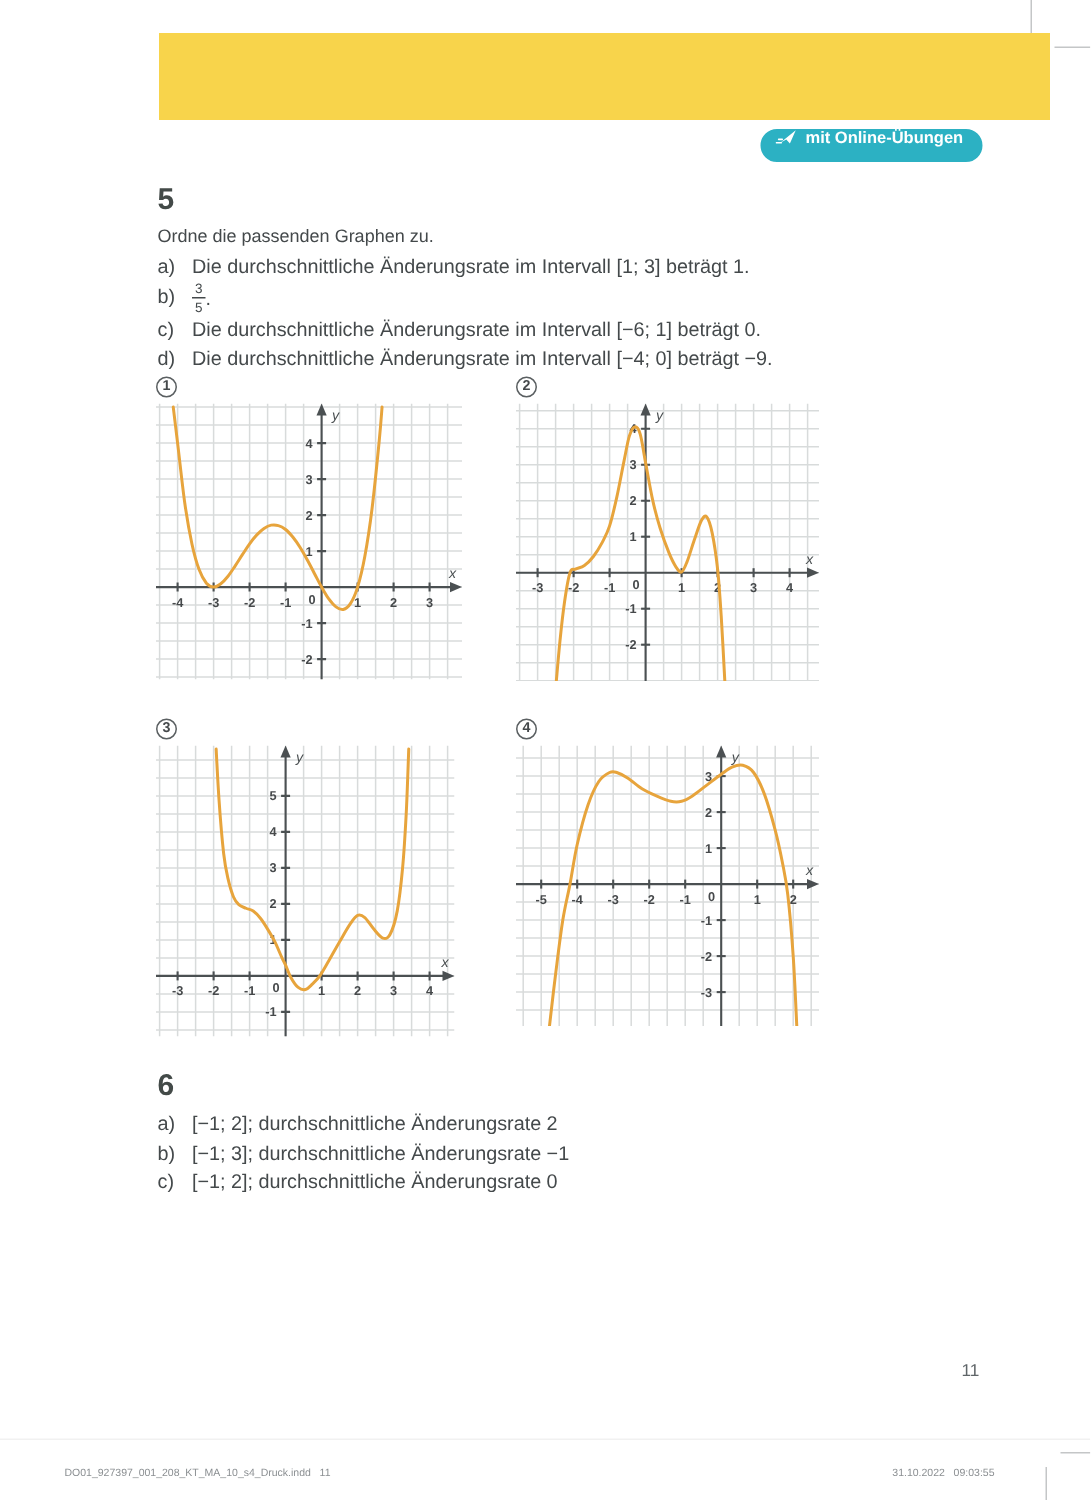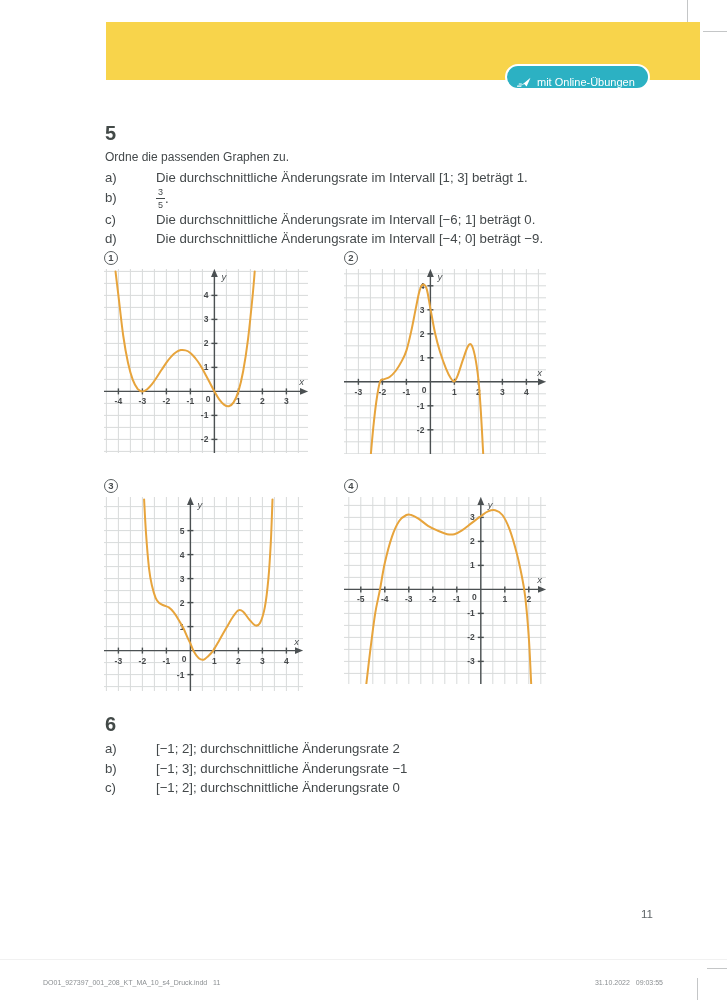--- a/index.html
+++ b/index.html
@@ -4,34 +4,34 @@
 <style>
   * { box-sizing: border-box; }
   html, body { margin: 0; padding: 0; background: #ffffff; }
   .page {
     position: relative; width: 727px; height: 1000px; margin: 0 auto;
     background: #ffffff; overflow: hidden;
     font-family: "Liberation Sans", sans-serif; color: #44494b;
   }
   .band { position: absolute; left: 106px; top: 22px; width: 594px; height: 58px; }
   .badge {
-    position: absolute; left: 505px; top: 64px; height: 26px;
-    display: inline-flex; align-items: flex-end; gap: 6px;
+    position: absolute; left: 505px; top: 84px; height: 26px;
+    display: inline-flex; align-items: flex-start; gap: 6px;
     padding: 0 13px 0 10px; border-radius: 14px;
     border: 2px solid #ffffff;
-    color: #ffffff; font-size: 11px; font-weight: normal; white-space: nowrap;
+    color: #ffffff; font-size: 11px; font-weight: bold; white-space: nowrap;
   }
   .exercise { position: absolute; left: 105px; width: 470px; }
   .ex5 { top: 121px; }
   .ex6 { top: 712px; }
   .ex-number { font-size: 20px; font-weight: bold; color: #434a48; line-height: 24px; margin-bottom: 3px; }
   .intro { font-size: 12px; line-height: 19px; margin-bottom: 1px; }
   .item { display: flex; font-size: 13.2px; line-height: 19.6px; }
   .item .lbl { width: 23px; flex: 0 0 23px; }
-  .item .txt { flex: 1; margin-left: 28px; }
+  .item .txt { flex: 1; }
   .frac { display: inline-block; vertical-align: -0.55em; text-align: center; font-size: 9px; line-height: 1; font-weight: normal; }
   .frac .num { display: block; padding: 0 2px 1.5px; border-bottom: 1px solid #44494b; }
   .frac .den { display: block; padding-top: 1.5px; }
   .italic-f { font-style: italic; }
   .graph { position: absolute; margin: 0; }
   .gnum {
     display: inline-flex; align-items: center; justify-content: center;
     width: 14px; height: 14px; border: 1px solid #5a5f61; border-radius: 50%;
     font-size: 9.5px; font-weight: 600; color: #45494b; margin-bottom: 4px;
   }

